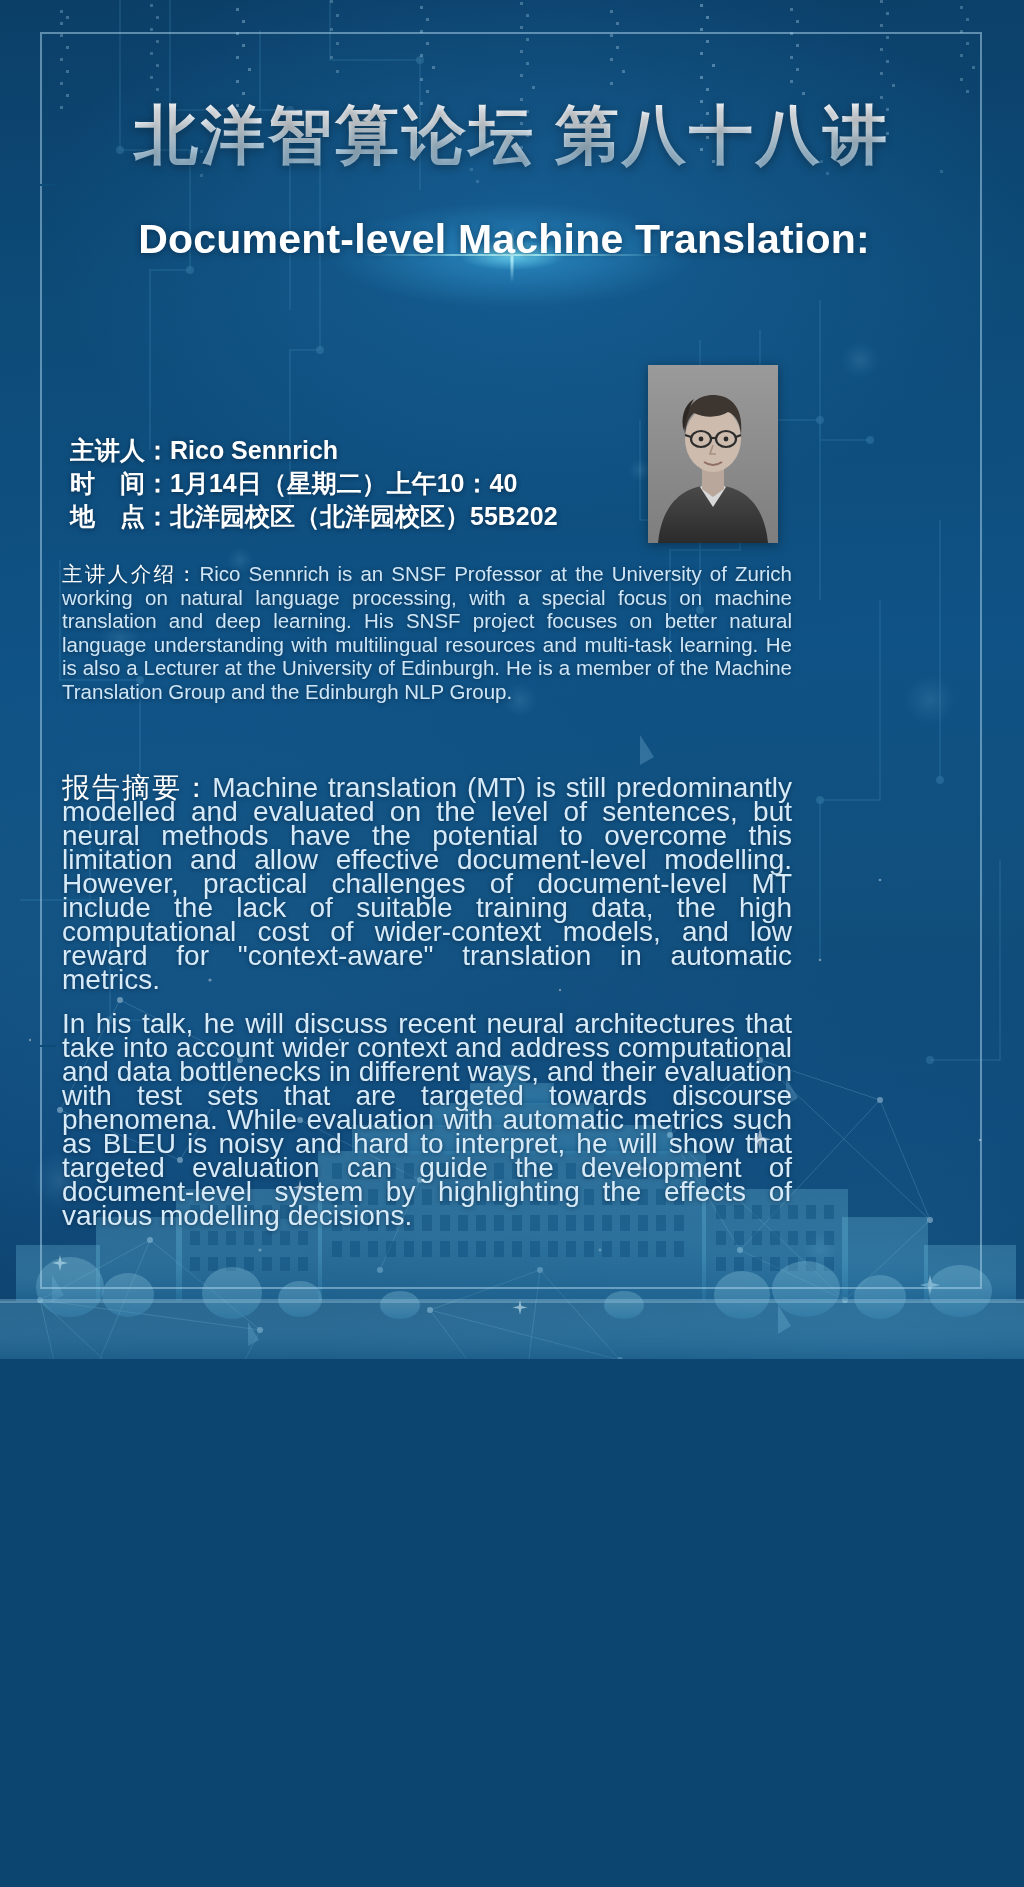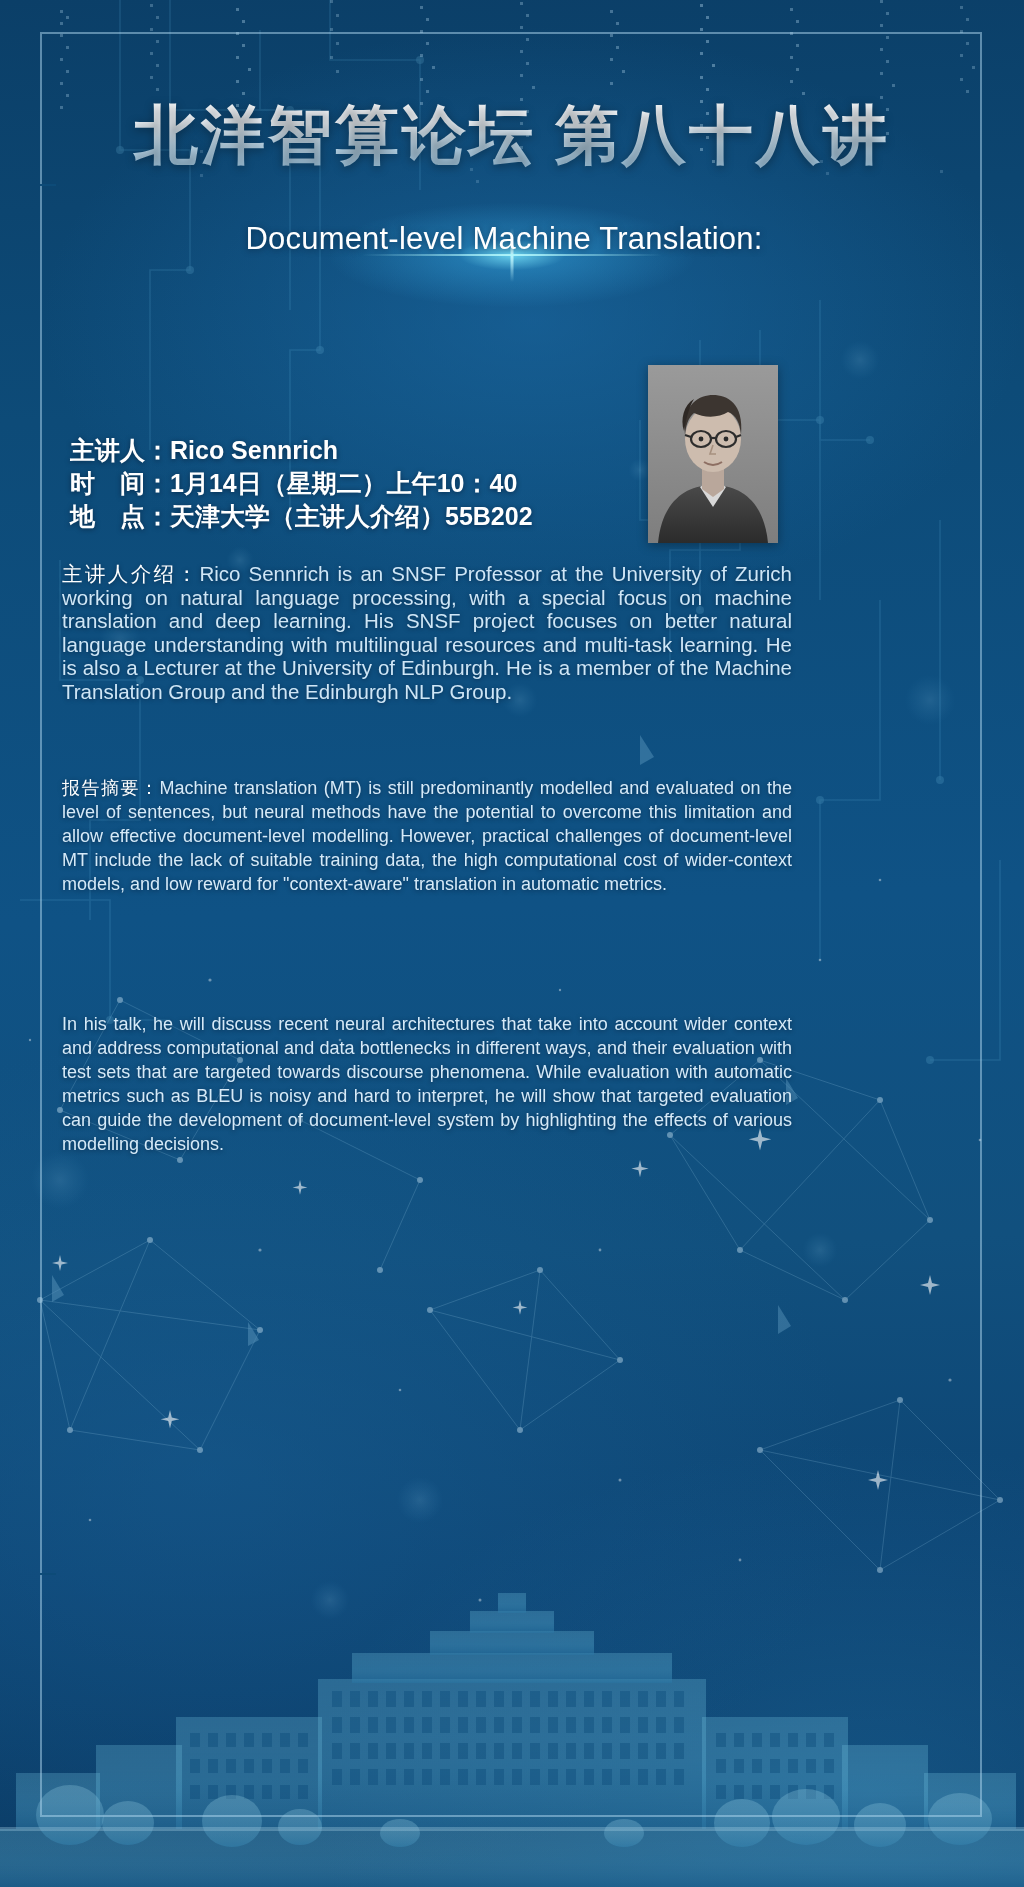--- a/index.html
+++ b/index.html
@@ -5,21 +5,21 @@
   * { margin:0; padding:0; box-sizing:border-box; }
   html, body { width:1024px; height:1887px; }
   body {
     font-family:"Liberation Sans", sans-serif;
     background:#0c4570;
     overflow:hidden;
   }
 
   #poster {
     position:relative;
-    width:1024px; height:1887px;
+    width:1024px; height:1359px;
     overflow:hidden;
     background:
       radial-gradient(ellipse 700px 420px at 52% 17%, rgba(30,110,170,.55) 0%, rgba(12,69,112,0) 70%),
       radial-gradient(ellipse 900px 600px at 20% 78%, rgba(26,96,150,.45) 0%, rgba(10,58,96,0) 72%),
       radial-gradient(ellipse 800px 500px at 85% 95%, rgba(36,120,175,.35) 0%, rgba(10,58,96,0) 70%),
       linear-gradient(178deg, #0b3f68 0%, #0d4b78 22%, #0f5285 48%, #11507e 66%, #0d4574 82%, #0a3a63 100%);
   }
 
   
   .layer { position:absolute; inset:0; pointer-events:none; }
@@ -74,22 +74,22 @@
     background:linear-gradient(180deg,#ffffff 0%,#f2f9ff 36%,#bcd9ec 62%,#8fb9d6 100%);
     -webkit-background-clip:text; background-clip:text;
     -webkit-text-fill-color:transparent;
     text-shadow:0 2px 10px rgba(0,0,0,.35);
     white-space:nowrap;
   }
 
   .en-title {
     position:absolute; left:44px; right:60px; top:218px;
     text-align:center;
-    font-size:31px;
-    font-weight:400;
+    font-size:41px;
+    font-weight:700;
     line-height:42px;
     color:#ffffff;
     letter-spacing:.2px;
     text-shadow:0 1px 6px rgba(0,20,40,.5);
   }
 
   
   .meta {
     position:absolute; left:70px; top:434px;
     font-size:25px;
@@ -125,21 +125,21 @@
   .para b.zh {
     color:#ffffff;
     font-weight:400;
   }
 
   .bio { top:562px; font-family:"Liberation Sans", sans-serif; }
   .abs1 { top:776px; }
   .abs2 { top:966px;margin-top:46px; }
 
   .abs1, .abs2 {
-    font-size:18px;
+    font-size:28px;
     line-height:24px;
     color:#d6eaf8;
   }
 
   
   .cityline svg { position:absolute; left:0; bottom:0; width:1024px; height:300px; }
 </style>
 </head>
 <body>
 
@@ -683,21 +683,21 @@
         <circle cx="78" cy="74" r="2.4" fill="#2a2a2a"></circle>
 
         <path d="M65 80 l-3 9 h6" fill="none" stroke="#a6907f" stroke-width="1.6"></path>
         <path d="M56 97 q9 6 18 0" fill="none" stroke="#8d6f63" stroke-width="2"></path>
       </svg>
     </div>
 
     <div class="meta">
       <span class="meta-row"><span class="meta-label">主讲人：</span><span>Rico Sennrich</span></span>
       <span class="meta-row"><span class="meta-label">时　间：</span><span>1月14日（星期二）上午10：40</span></span>
-      <span class="meta-row"><span class="meta-label">地　点：</span><span>天津大学（主讲人介绍）55B202</span></span>
+      <span class="meta-row"><span class="meta-label">地　点：</span><span>北洋园校区（北洋园校区）55B202</span></span>
     </div>
 
     <div class="para bio"><b class="zh">主讲人介绍：</b><span>Rico Sennrich is an SNSF Professor at the University of Zurich working on natural language processing, with a special focus on machine translation and deep learning. His SNSF project focuses on better natural language understanding with multilingual resources and multi-task learning. He is also a Lecturer at the University of Edinburgh. He is a member of the Machine Translation Group and the Edinburgh NLP Group.</span></div>
 
     <div class="para abs1"><b class="zh">报告摘要：</b><span>Machine translation (MT) is still predominantly modelled and evaluated on the level of sentences, but neural methods have the potential to overcome this limitation and allow effective document-level modelling. However, practical challenges of document-level MT include the lack of suitable training data, the high computational cost of wider-context models, and low reward for "context-aware" translation in automatic metrics.</span></div>
 
     <div class="para abs2">In his talk, he will discuss recent neural architectures that take into account wider context and address computational and data bottlenecks in different ways, and their evaluation with test sets that are targeted towards discourse phenomena. While evaluation with automatic metrics such as BLEU is noisy and hard to interpret, he will show that targeted evaluation can guide the development of document-level system by highlighting the effects of various modelling decisions.</div>
 
   </div>
 </div>

